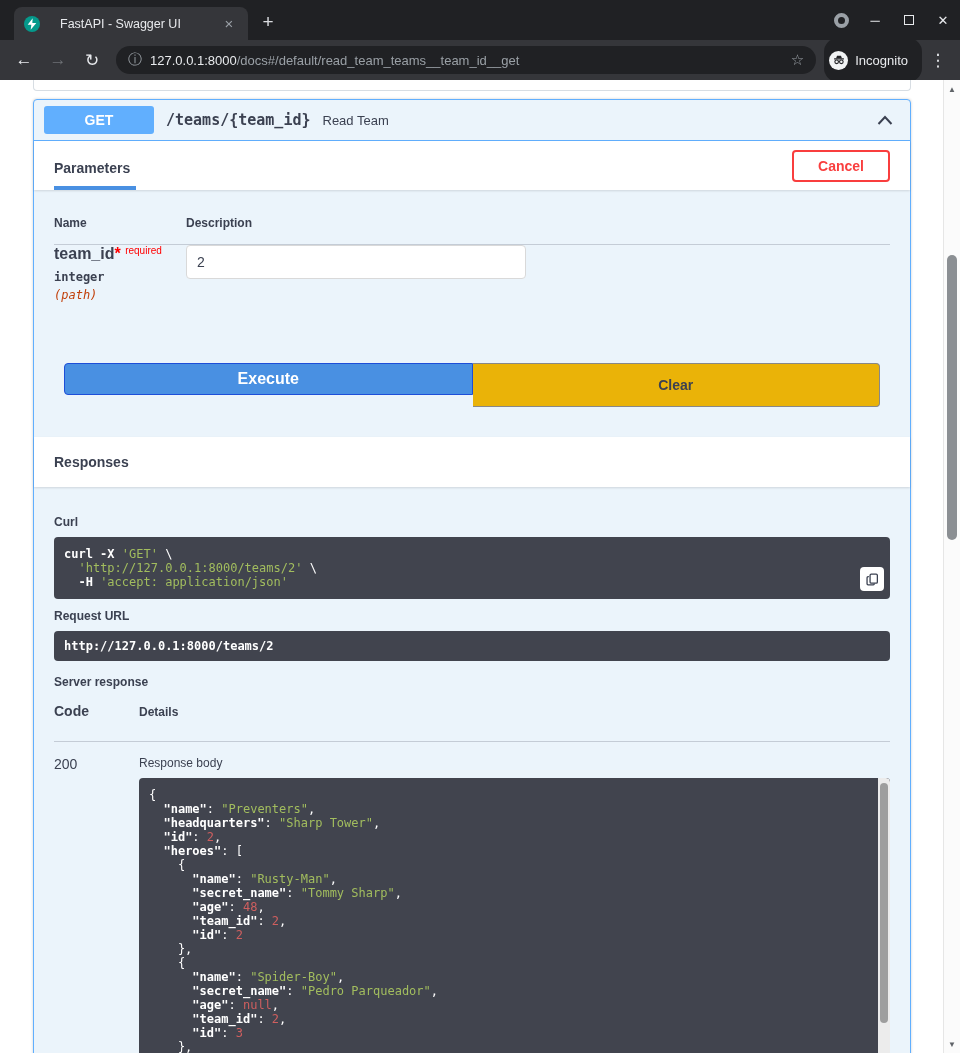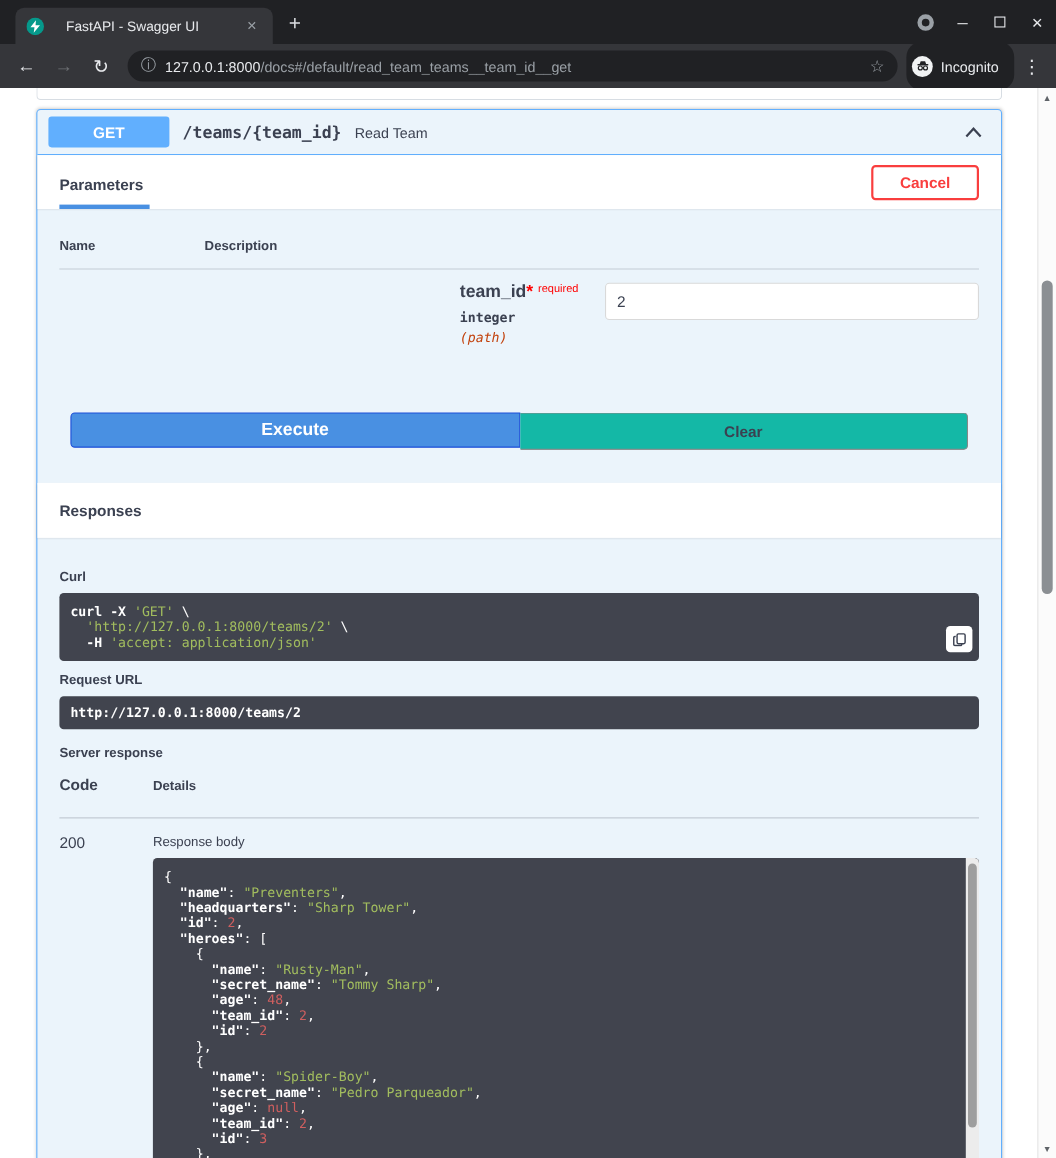--- a/index.html
+++ b/index.html
@@ -59,34 +59,34 @@
     padding: 0 20px; height: 49px; box-shadow: 0 1px 2px rgba(0,0,0,.12); }
   .param-tab { display: inline-block; font-size: 14px; font-weight: 700; color: #3b4151;
     padding: 14px 6px 10px 0; border-bottom: 4px solid #4990e2; }
   .btn-cancel { align-self: center; background: #fff; border: 2px solid #f93e3e; color: #f93e3e;
     font-weight: 700; font-size: 14px; border-radius: 4px; padding: 6px 24px; cursor: pointer; }
 
   .parameters { padding: 20px 20px 0; }
   .table-head { display: flex; padding: 6px 0 14px; border-bottom: 1px solid rgba(59,65,81,.22);
     font-size: 12px; font-weight: 700; color: #3b4151; }
   .col-name { width: 132px; } .col-desc { flex: 1; }
-  .param-row { display: flex; margin-top: 12px; min-height: 66px; justify-content: flex-end; }
+  .param-row { display: flex; min-height: 66px; }
   .param-left { width: 132px; }
   .param-name { font-size: 16px; font-weight: 700; color: #3b4151; }
   .req-star { color: #f00; font-weight: 700; }
   .req-label { color: #f00; font-size: 10px; vertical-align: top; font-weight: 400; }
   .param-type { font-family: "DejaVu Sans Mono", monospace; font-size: 12px; font-weight: 600; color: #3b4151; margin-top: 7px; }
   .param-in { font-family: "DejaVu Sans Mono", monospace; font-size: 12px; font-style: italic; color: #c2410c; margin-top: 4px; }
   .param-input { width: 340px; height: 34px; border: 1px solid #d9d9d9; border-radius: 4px;
     padding: 0 10px; font-size: 14px; color: #3b4151; background: #fff; font-family: "Liberation Sans", sans-serif; }
 
   .execute-wrapper { display: flex; margin: 52px 10px 0; }
   .btn-execute { flex: 1; height: 32px; background: #4990e2; border: 1px solid #1d4ed8; color: #fff;
     font-weight: 700; font-size: 16px; border-radius: 4px 0 0 4px; cursor: pointer; }
-  .btn-clear { flex: 1; height: 34px; background: #14b8a6; border: 1px solid #888; border-left: none; color: #3b4151;
+  .btn-clear { flex: 1; height: 44px; background: #eab308; border: 1px solid #888; border-left: none; color: #3b4151;
     font-weight: 700; font-size: 14px; border-radius: 0 4px 4px 0; cursor: pointer; }
 
   .responses-header { margin-top: 30px; align-items: center; height: 50px; }
   .responses-title { font-size: 14px; font-weight: 700; color: #3b4151; }
 
   .responses-inner { padding: 20px; }
   .small-label { font-size: 12px; font-weight: 700; color: #3b4151; margin: 8px 0 8px; }
   .code-pre { background: #41444e; border-radius: 4px; padding: 10px; position: relative;
     font-family: "DejaVu Sans Mono", monospace; font-size: 12px; line-height: 14px; color: #fff; overflow: hidden; }
   .code-line { white-space: pre; }

